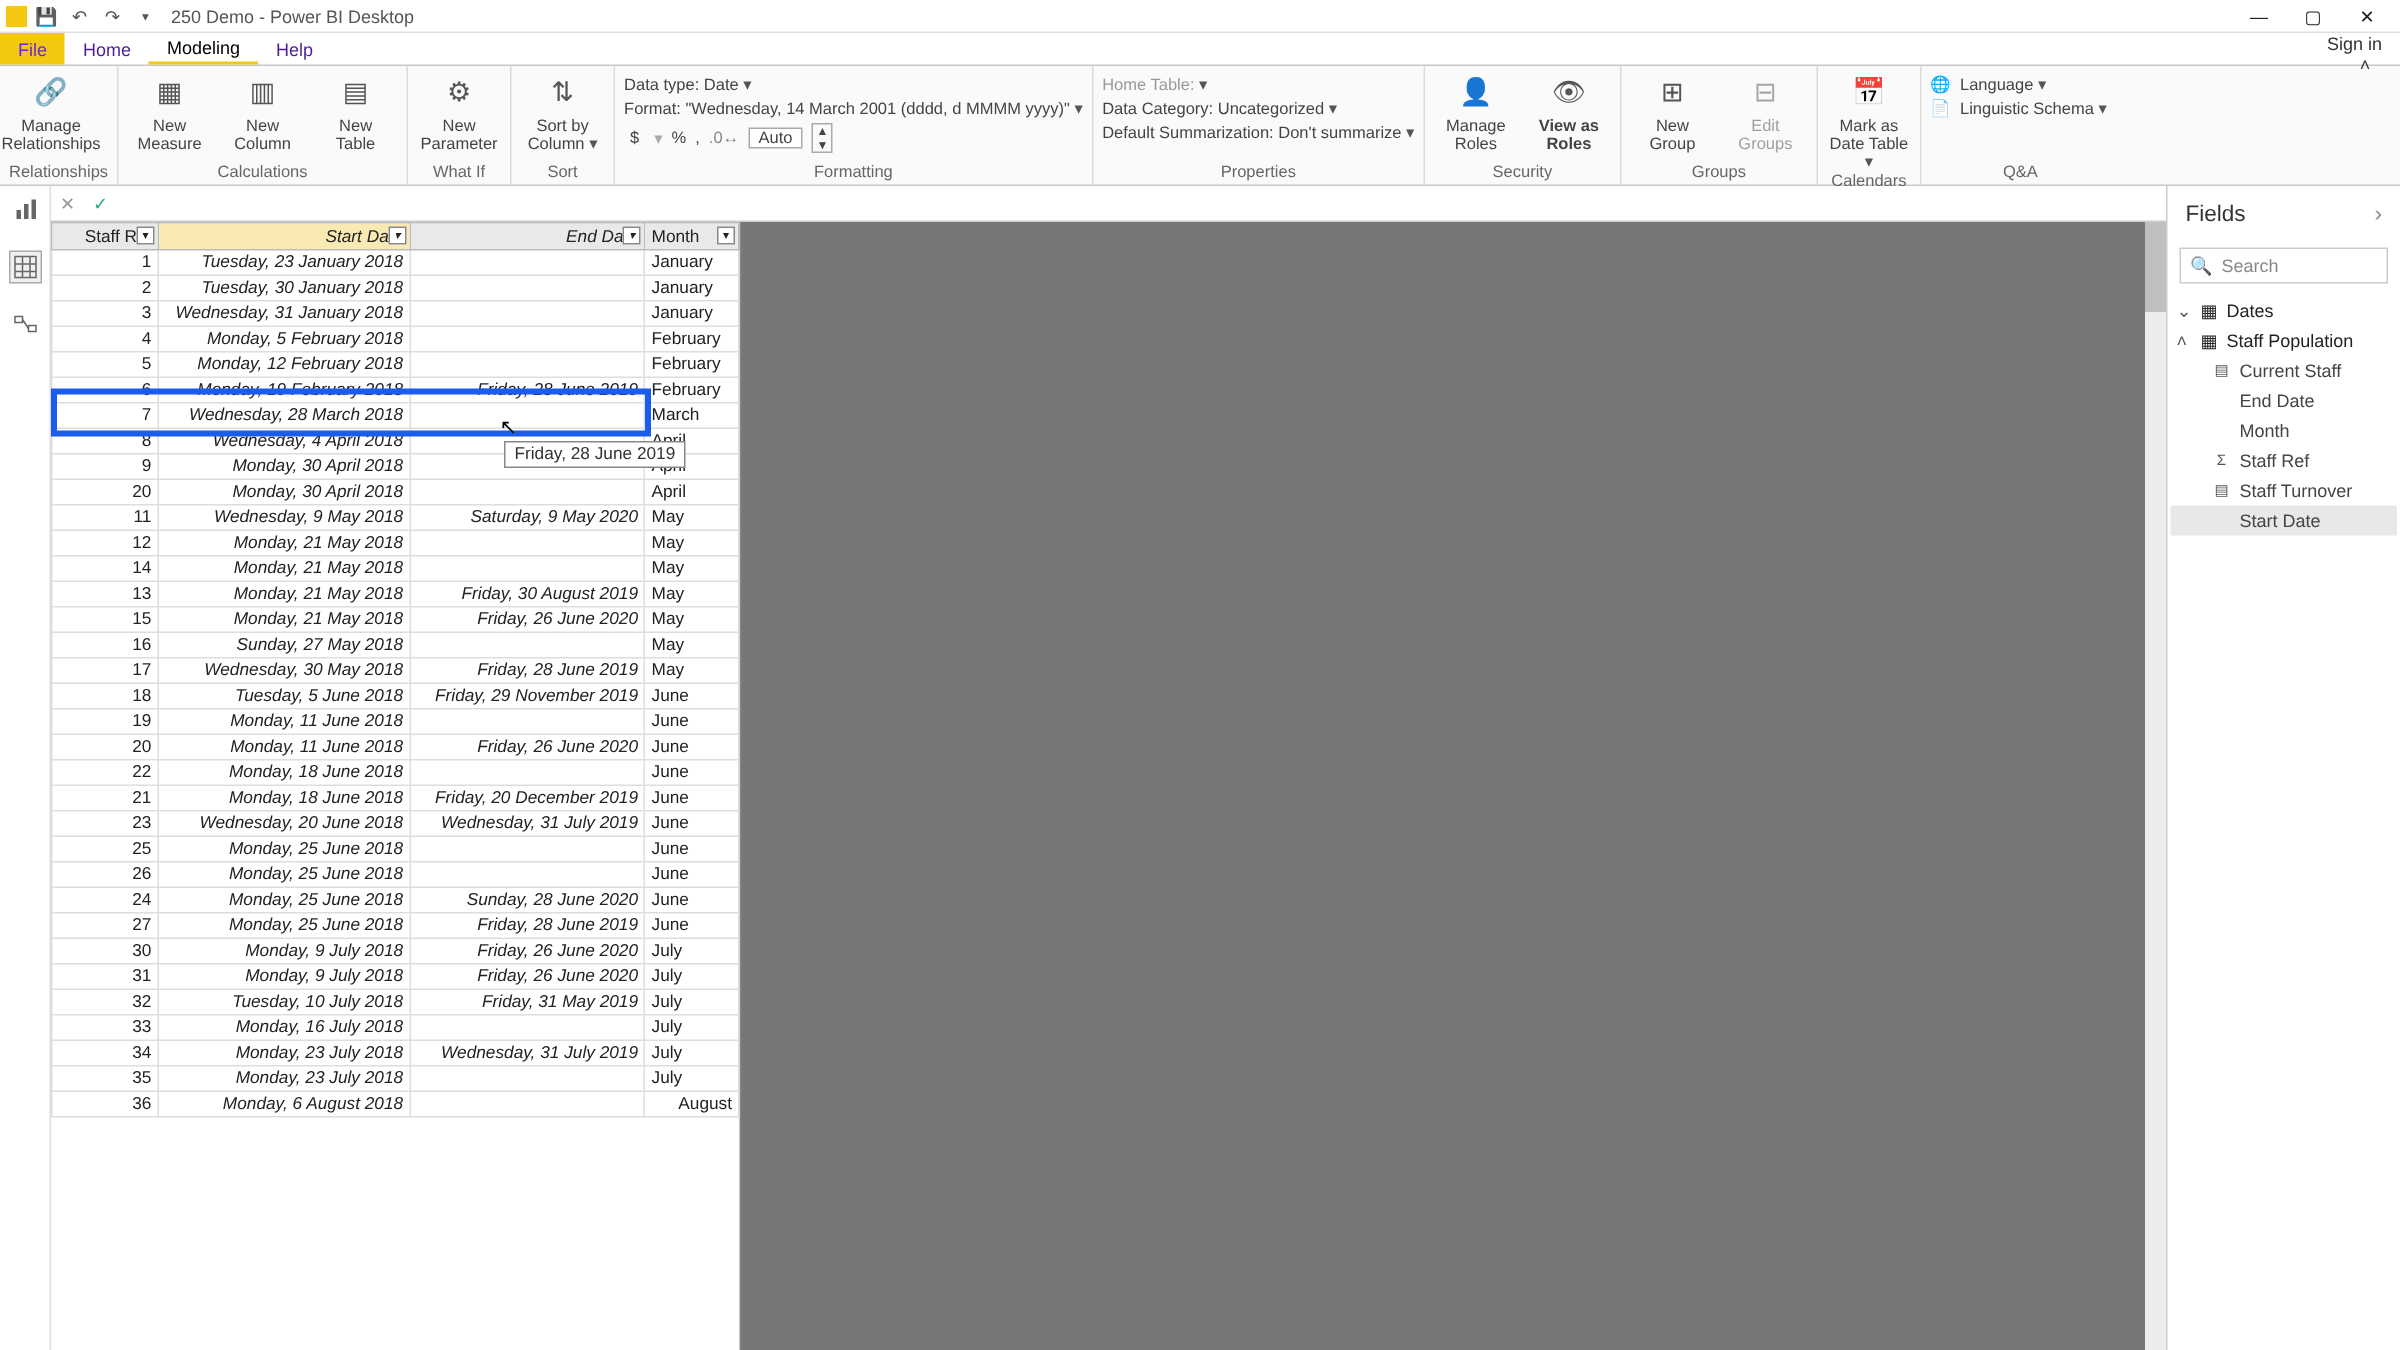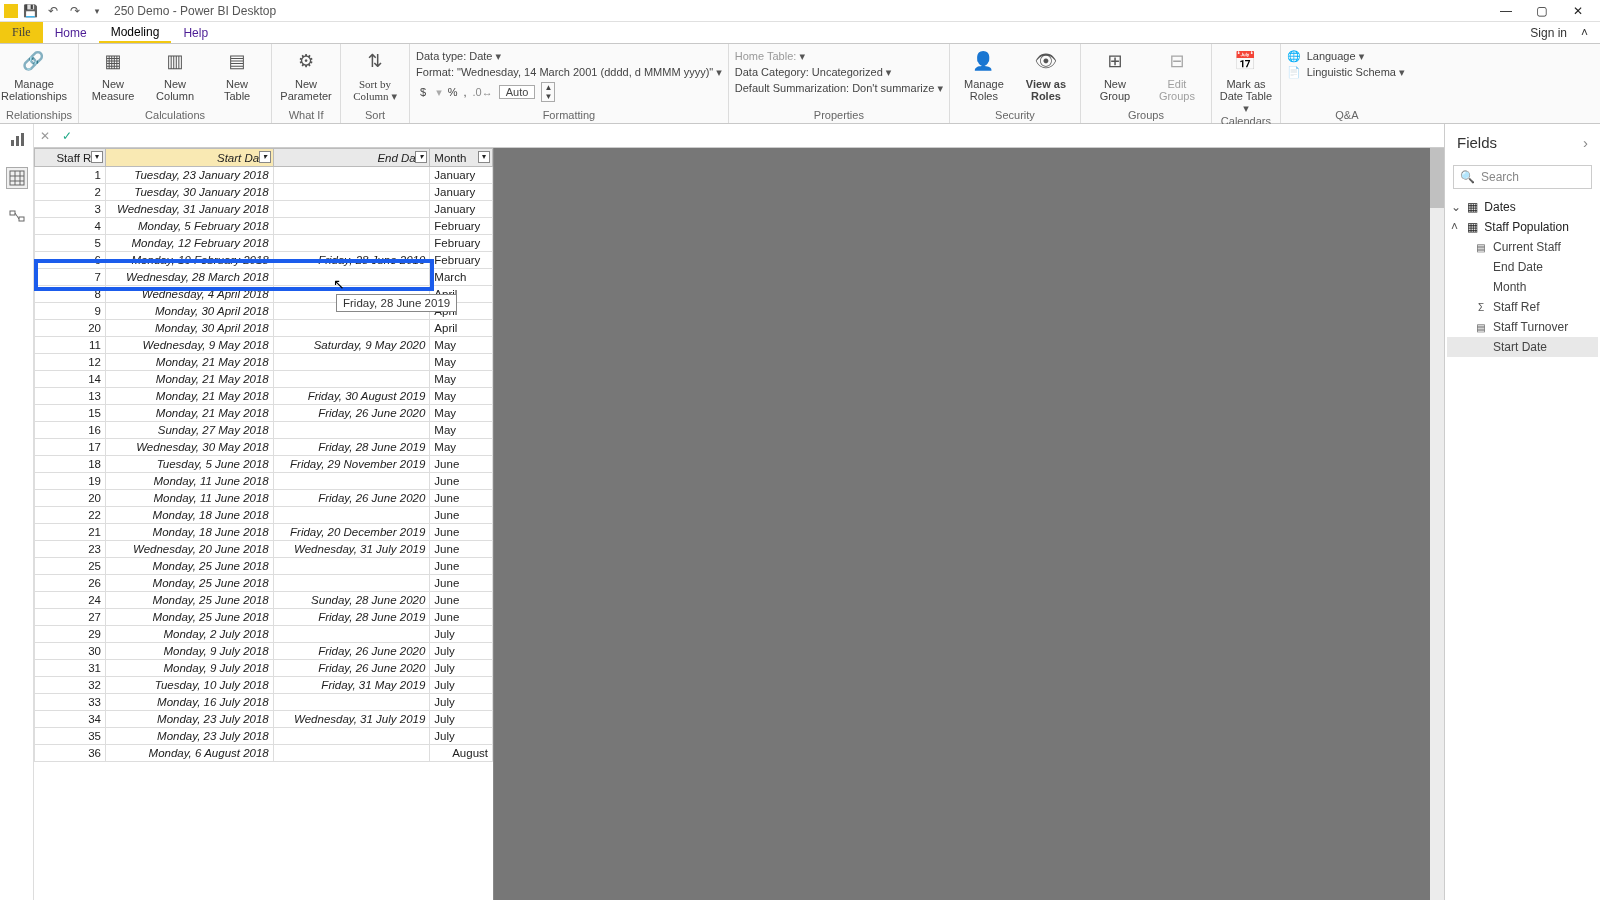--- a/index.html
+++ b/index.html
@@ -11,23 +11,23 @@
   .qat { display: flex; gap: 8px; align-items: center; }
   .qat-btn { width: 14px; height: 14px; display: flex; align-items: center; justify-content: center; color: #555; cursor: default; }
   .titlebar-title { margin-left: 10px; color: #555; font-size: 12px; }
   .titlebar-spacer { flex: 1; }
   .win-controls { display: flex; }
   .win-btn { width: 36px; height: 22px; display: flex; align-items: center; justify-content: center; font-size: 12px; color: #222; }
 
   
   .ribbon-tabs { height: 22px; display: flex; align-items: stretch; border-bottom: 1px solid #c8c8c8; font-size: 12px; }
   .ribbon-tab { padding: 0 12px; display: flex; align-items: center; color: #4c1d95; }
-  .ribbon-tab.file { background: #f2c811; color: #404040; font-weight: 400; font-family: Liberation Serif, serif; }
+  .ribbon-tab.file { background: #f2c811; color: #6d28d9; font-weight: 400; }
   .ribbon-tab.active { border-bottom: 2px solid #f2c811; color: #000; }
-  .ribbon-right { margin-left: auto; padding: 0 12px; display:flex; align-items:center; color:#333; }
+  .ribbon-right { margin-left: auto; padding: 0 12px; display:flex; align-items:center; color:#333;flex-direction:column; }
 
   
   .ribbon { height: 80px; background: #fafafa; border-bottom: 1px solid #c8c8c8; display: flex; align-items: stretch; font-size: 11px; color: #444; }
   .group { border-right: 1px solid #dcdcdc; padding: 2px 6px 0 6px; display: flex; flex-direction: column; justify-content: space-between; }
   .group-row { display: flex; align-items: flex-start; gap: 6px; }
   .big-btn { display: flex; flex-direction: column; align-items: center; width: 56px; text-align: center; line-height: 1.1; padding-top: 2px; }
   .big-btn .glyph { width: 28px; height: 28px; margin-bottom: 2px; display:flex;align-items:center;justify-content:center;color:#555;font-size:18px;}
   .group-label { text-align: center; font-size: 11px; color: #666; padding: 1px 0 2px 0; }
   .formatting-col { display:flex; flex-direction:column; gap:3px; min-width:280px; padding-top:4px;}
   .formatting-col .line { display:flex; align-items:center; gap:6px; white-space:nowrap; }
@@ -140,21 +140,21 @@
           <span style="white-space:pre-line;">New
 Parameter</span>
         </div>
     </div>
     <div class="group-label">What If</div>
   </div>
   <div class="group">
     <div class="group-row">
       <div class="big-btn">
           <span class="glyph">⇅</span>
-          <span class="dd" style="white-space:pre-line;font-family:Liberation Serif, serif;">Sort by
+          <span class="dd" style="white-space:pre-line;">Sort by
 Column</span>
         </div>
     </div>
     <div class="group-label">Sort</div>
   </div>
   <div class="group">
     <div class="formatting-col">
       <div class="line">
           <span class="dd">Data type: Date</span>
         </div>
@@ -442,26 +442,20 @@
               <td class="col-end">Sunday, 28 June 2020</td>
               <td class="col-month" style="font-style:normal;">June</td>
             </tr>
             <tr>
               <td class="col-staff">27</td>
               <td class="col-start">Monday, 25 June 2018</td>
               <td class="col-end">Friday, 28 June 2019</td>
               <td class="col-month" style="font-style:normal;">June</td>
             </tr>
             <tr>
-              <td class="col-staff">29</td>
-              <td class="col-start">Monday, 2 July 2018</td>
-              <td class="col-end"></td>
-              <td class="col-month" style="font-style:normal;">July</td>
-            </tr>
-            <tr>
               <td class="col-staff">30</td>
               <td class="col-start">Monday, 9 July 2018</td>
               <td class="col-end">Friday, 26 June 2020</td>
               <td class="col-month" style="font-style:normal;">July</td>
             </tr>
             <tr>
               <td class="col-staff">31</td>
               <td class="col-start">Monday, 9 July 2018</td>
               <td class="col-end">Friday, 26 June 2020</td>
               <td class="col-month" style="font-style:normal;">July</td>

